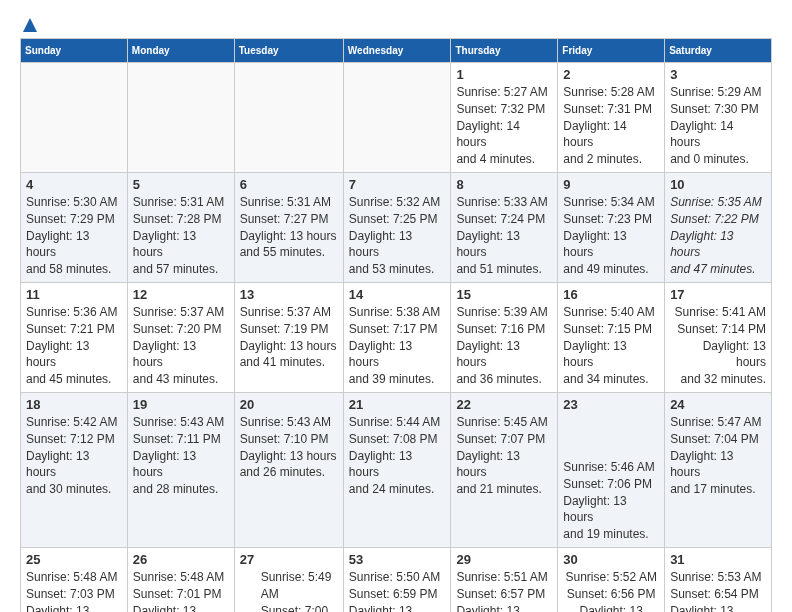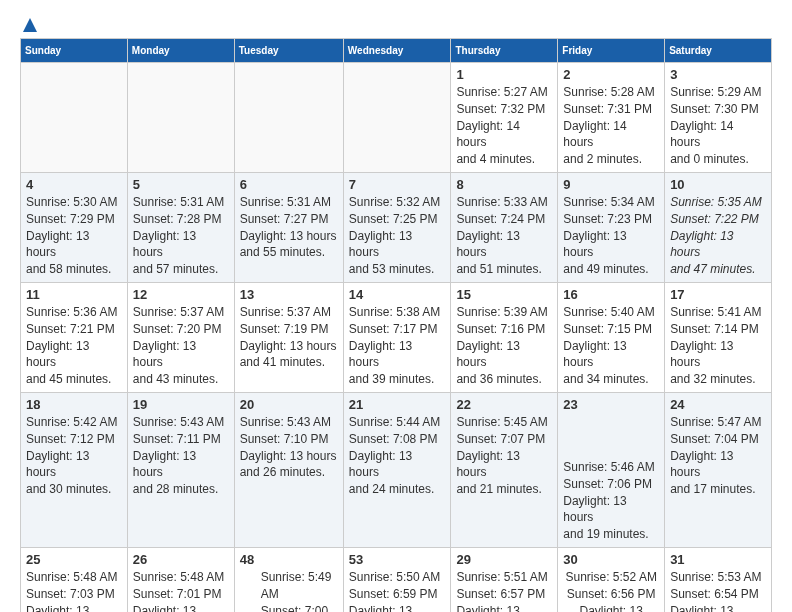--- a/index.html
+++ b/index.html
@@ -230,21 +230,21 @@
         </td>
         <td>
           <span class="day-number">16</span>
           <div class="day-info" style="white-space: pre-line;">Sunrise: 5:40 AM
 Sunset: 7:15 PM
 Daylight: 13 hours
 and 34 minutes.</div>
         </td>
         <td>
           <span class="day-number">17</span>
-          <div class="day-info" style="white-space: pre-line;">Sunrise: 5:41 AM
+          <div class="day-info" style="white-space: pre-line; text-align: right;">Sunrise: 5:41 AM
 Sunset: 7:14 PM
 Daylight: 13 hours
 and 32 minutes.</div>
         </td>
       </tr>
       <tr class="row-alt">
         <td>
           <span class="day-number">18</span>
           <div class="day-info" style="white-space: pre-line;">Sunrise: 5:42 AM
 Sunset: 7:12 PM
@@ -303,21 +303,21 @@
 and 15 minutes.</div>
         </td>
         <td>
           <span class="day-number">26</span>
           <div class="day-info" style="white-space: pre-line;">Sunrise: 5:48 AM
 Sunset: 7:01 PM
 Daylight: 13 hours
 and 12 minutes.</div>
         </td>
         <td>
-          <span class="day-number">48</span>
+          <span class="day-number">27</span>
           <div class="day-info" style="white-space: pre-line; margin-left: 21px;">Sunrise: 5:49 AM
 Sunset: 7:00 PM
 Daylight: 13 hours
 and 10 minutes.</div>
         </td>
         <td>
           <span class="day-number">53</span>
           <div class="day-info" style="white-space: pre-line;">Sunrise: 5:50 AM
 Sunset: 6:59 PM
 Daylight: 13 hours

